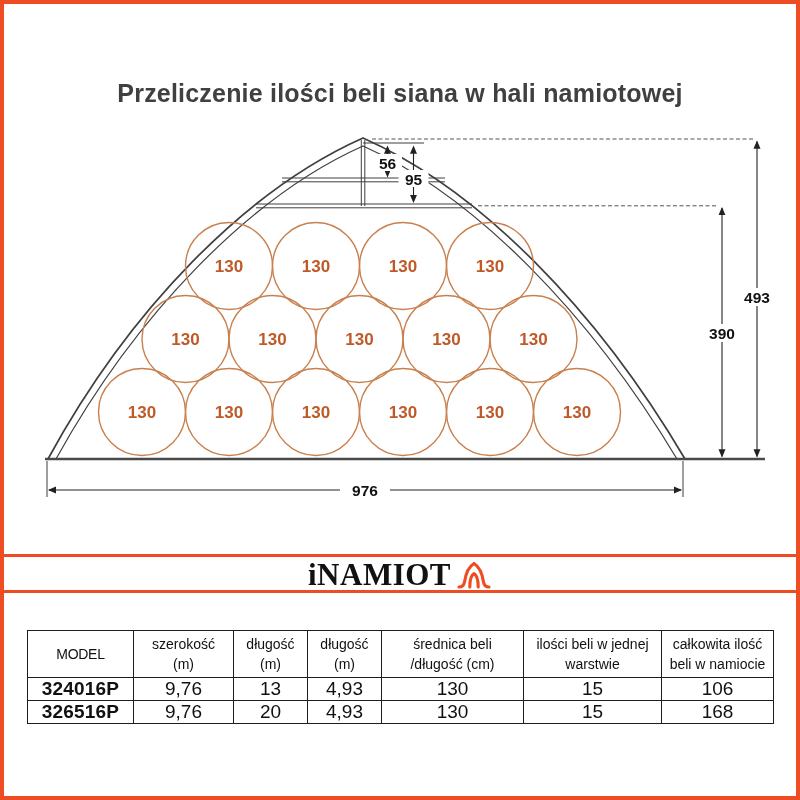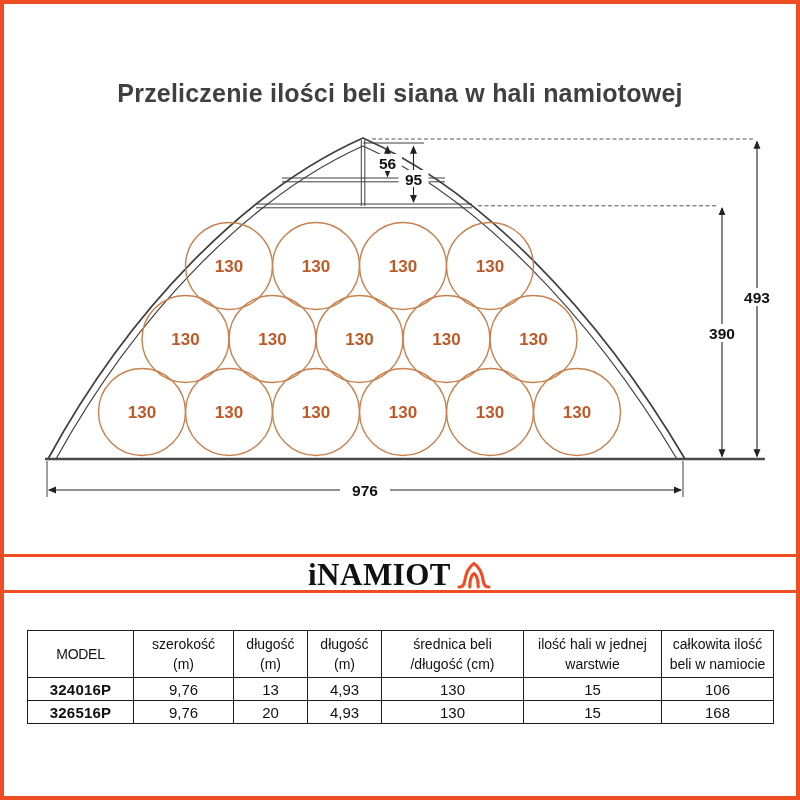--- a/index.html
+++ b/index.html
@@ -26,21 +26,21 @@
   }
   .data-table{
     position:absolute;left:27px;top:630px;width:746px;border-collapse:collapse;z-index:10;
     table-layout:fixed;background:#fff;padding-left:15px;
   }
   .data-table td,.data-table th{
     border:1.6px solid #1d1d1d;text-align:center;vertical-align:middle;
     padding:0;color:#111;
   }
   .data-table th{font-weight:normal;font-size:14px;line-height:1.45;height:46px;}
-  .data-table td{font-size:15px;height:22px;}
+  .data-table td{font-size:19px;height:22px;}
   .th-model{font-weight:bold;font-size:14.5px;letter-spacing:-0.3px;}
   .cell-model{font-weight:bold;font-size:15px;letter-spacing:0.2px;}
   .dim-text{font-family:"Liberation Sans",sans-serif;font-weight:bold;font-size:15.5px;fill:#111;}
   .bale-text{font-family:"Liberation Sans",sans-serif;font-weight:bold;font-size:17px;fill:#bf5a28;}
 </style>
 </head>
 <body>
 
 <div class="page">
 
@@ -178,21 +178,21 @@
         </th>
         <th>
           <div>długość</div>
           <div>(m)</div>
         </th>
         <th>
           <div>średnica beli</div>
           <div>/długość (cm)</div>
         </th>
         <th>
-          <div>ilość hali w jednej</div>
+          <div>ilości beli w jednej</div>
           <div>warstwie</div>
         </th>
         <th>
           <div>całkowita ilość</div>
           <div>beli w namiocie</div>
         </th>
       </tr>
     </thead>
     <tbody>
       <tr>

